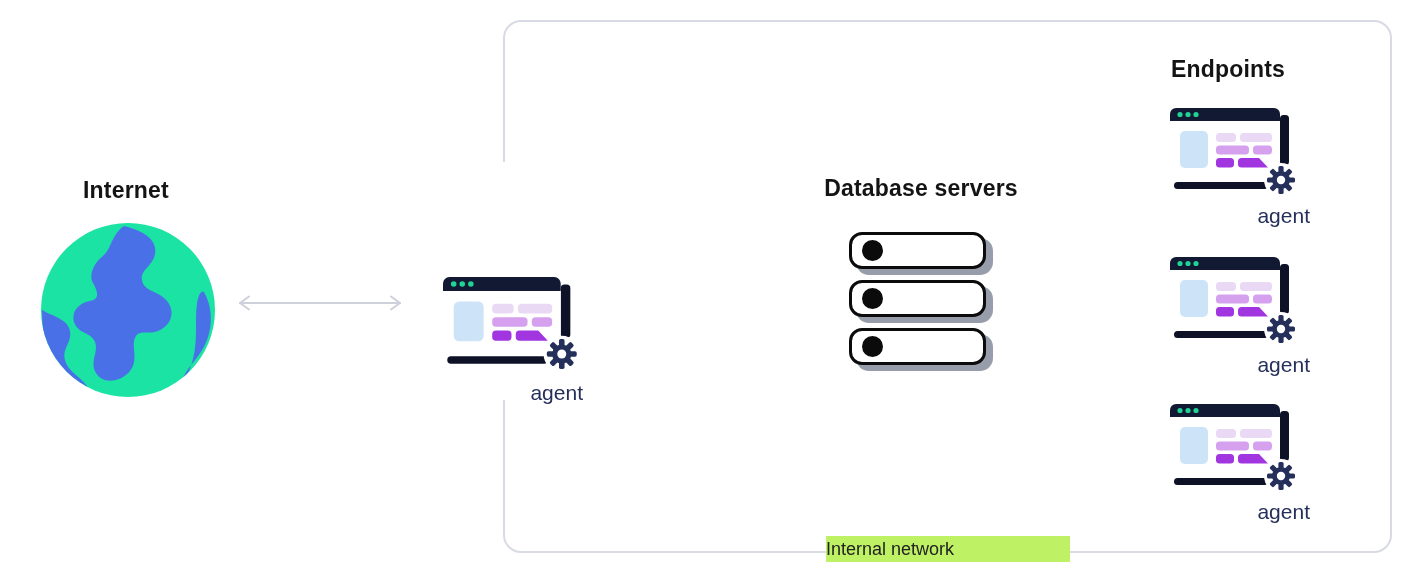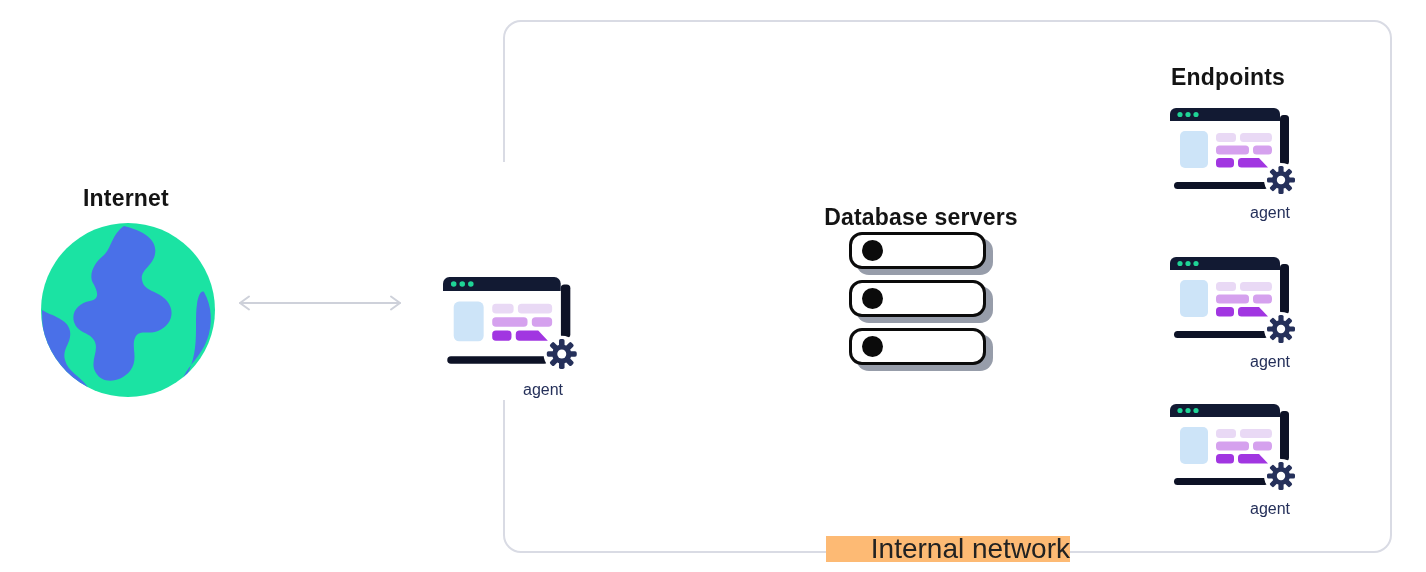--- a/index.html
+++ b/index.html
@@ -1,38 +1,38 @@
 <!DOCTYPE html>
 <html><head>
 <meta charset="utf-8">
 <style>
   html,body{margin:0;padding:0;background:#ffffff;}
   .canvas{
     position:relative;width:1426px;height:572px;background:#ffffff;
     font-family:"Liberation Sans", sans-serif;overflow:hidden;
   }
-  .label{position:absolute;text-align:center;line-height:1.1;color:#141414;margin-top:8px;}
+  .label{position:absolute;text-align:center;line-height:1.1;color:#141414;}
   .title{font-size:23px;font-weight:700;letter-spacing:.2px;}
   .net-border{
     position:absolute;left:503px;top:20px;width:885px;height:529px;
     border:2px solid #d9dbe4;border-radius:18px;z-index:1;background:transparent;
   }
   .border-gap-left{
     position:absolute;left:498px;top:162px;width:12px;height:238px;
     background:#ffffff;z-index:2;
   }
   .net-label{
     position:absolute;left:826px;top:536px;width:244px;height:26px;
-    line-height:26px;text-align:right;background:#fdba74;z-index:3;
-    font-size:28px;color:#222222;
+    line-height:26px;text-align:left;background:#bef264;z-index:3;
+    font-size:18px;color:#222222;
   }
   .node{position:absolute;z-index:4;}
   .agent-label{
-    position:absolute;left:80px;width:60px;text-align:left;
-    font-size:16px;color:#25305a;
+    position:absolute;left:80px;width:60px;text-align:right;
+    font-size:21px;color:#25305a;
   }
   .db-stack{position:absolute;left:849px;top:232px;z-index:4;}
   .db-pill{
     position:relative;width:131px;height:31px;margin-bottom:11px;
     background:#ffffff;border:3.5px solid #0b0b0b;border-radius:13px;
     box-shadow:7px 6px 0 #979daa;
   }
   .db-dot{
     position:absolute;left:10px;top:5px;width:21px;height:21px;
     border-radius:50%;background:#0b0b0b;
@@ -114,21 +114,21 @@
     </g>
   </svg>
 
   <div class="node" style="left:443px;top:277px;width:137px;height:125px;">
     <svg width="128" height="96" viewBox="0 0 128 96" style="transform:scale(1.07);transform-origin:0 0;">
       <use href="#browser-win" xlink:href="#browser-win"></use>
     </svg>
     <div class="agent-label" style="top:104px;">agent</div>
   </div>
 
-  <div class="label title" style="left:811px;top:197px;width:220px;">Database servers</div>
+  <div class="label title" style="left:811px;top:176px;width:220px;">Database servers</div>
   <div class="db-stack">
     <div class="db-pill">
         <div class="db-dot"></div>
       </div>
     <div class="db-pill">
         <div class="db-dot"></div>
       </div>
     <div class="db-pill">
         <div class="db-dot"></div>
       </div>

